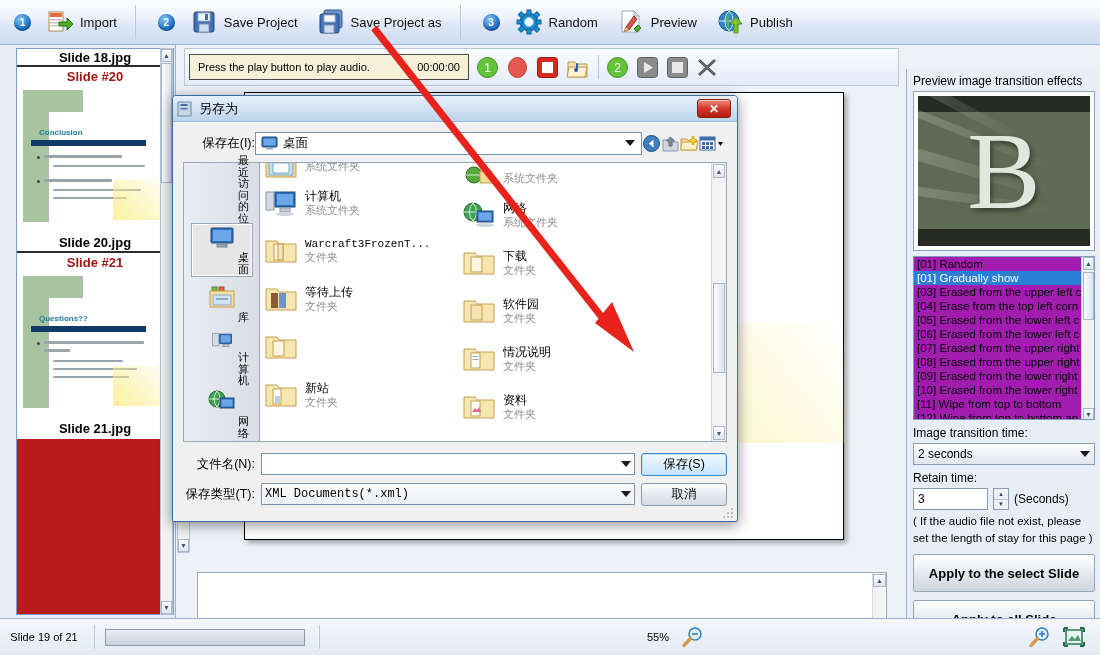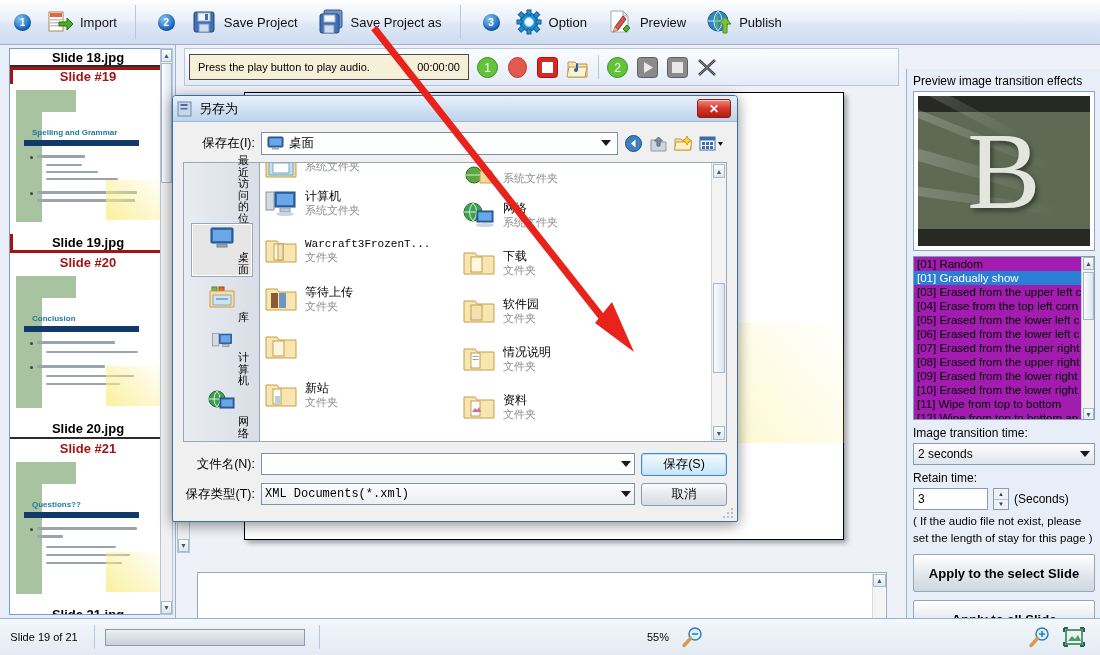--- a/index.html
+++ b/index.html
@@ -32,21 +32,21 @@
   .tb-item .lbl{ font-size:13px; color:#111; white-space:nowrap; }
   .tbicon{ width:26px;height:26px;position:relative;flex:none; }
 
   
   #leftpane{
     position:absolute; left:0; top:45px; width:176px; height:573px;
     background:#e8eef7; border-right:1px solid #9bb2ce;
     padding:3px 2px 3px 3px;
   }
   #slidelist{
-    position:absolute; left:9px; top:3px; width:158px; height:567px;
+    position:absolute; left:16px; top:3px; width:158px; height:567px;
     background:#b91c1c; border:1px solid #7a9cc6; overflow:hidden;
   }
   .slide-card{ width:100%; background:#fff; position:relative; }
   .sc-title{ text-align:center;font-weight:bold;color:#a31515;font-size:13px;padding:2px 0 0; }
   .sc-file{ text-align:center;font-weight:bold;color:#000;font-size:13px;padding:1px 0 3px; }
   .sc-body{ position:relative;height:160px;background:#fff;overflow:hidden; }
   .sc-greenbar{ position:absolute;left:6px;top:6px;width:26px;height:148px;background:#a7c3a0; }
   .sc-greenbar2{ position:absolute;left:6px;top:6px;width:60px;height:22px;background:#a7c3a0; }
   .sc-h{ position:absolute;left:40px;top:56px;color:#1f7a9e;font-weight:bold;font-size:10px; }
   .sc-rule{ position:absolute;left:18px;top:70px;width:110px;height:7px;background:#113a6b; }
@@ -197,21 +197,21 @@
   #dlg-title .t{ font-size:13px;margin-left:6px; }
   #dlg-close{
     margin-left:auto;width:34px;height:19px;margin-right:2px;
     background:linear-gradient(to bottom,#f08b7e,#d6372a 50%,#b01d12);
     border:1px solid #8d2015;border-radius:3px;
     color:#fff;font-weight:bold;font-size:12px;
     display:flex;align-items:center;justify-content:center;cursor:pointer;
     box-shadow:inset 0 1px 0 rgba(255,255,255,.55);
   }
   #dlg-body{ padding:8px 10px 0; }
-  #dlg-pathrow{ display:flex;align-items:center;gap:6px;height:26px; }
+  #dlg-pathrow{ display:flex;align-items:center;height:26px; }
   #dlg-pathrow .lab{ font-size:12.5px;width:72px;text-align:right; }
   #path-combo{
     flex:1;height:23px;background:#fff;border:1px solid #7a93ad;
     display:flex;align-items:center;padding:0 2px;gap:5px;
   }
   #path-combo .pc-caret{ margin-left:auto;margin-right:4px; }
   .dlgicon{ width:19px;height:19px;position:relative;flex:none;cursor:pointer; }
   #dlg-main{ display:flex;margin-top:6px;height:280px; }
   #places{
     width:76px;background:linear-gradient(to right,#e9ecf1,#d9dee6);
@@ -322,21 +322,21 @@
           <rect x="1" y="11" width="5" height="4"></rect>
             <rect x="20" y="11" width="5" height="4"></rect>
           <rect x="3.5" y="3.5" width="4" height="5" transform="rotate(-45 5.5 6)"></rect>
           <rect x="18.5" y="17.5" width="4" height="5" transform="rotate(-45 20.5 20)"></rect>
           <rect x="18.5" y="3.5" width="4" height="5" transform="rotate(45 20.5 6)"></rect>
           <rect x="3.5" y="17.5" width="4" height="5" transform="rotate(45 5.5 20)"></rect>
         </g>
         <circle cx="13" cy="13" r="4.5" fill="#eef8ff" stroke="#8fc5e8"></circle>
       </svg>
     </span>
-    <span class="lbl">Option</span>
+    <span class="lbl">Random</span>
   </div>
 
   <div class="tb-item">
     <span class="tbicon">
       <svg width="26" height="26" viewBox="0 0 26 26">
         <path d="M4 2 h12 l5 5 v16 H4 Z" fill="#fff" stroke="#9aa7b6"></path>
         <path d="M16 2 l5 5 h-5 Z" fill="#dfe6ee" stroke="#9aa7b6"></path>
         <path d="M8 18 L16 7 L19 10 L11 21 Z" fill="#d9534f" stroke="#96322f"></path>
         <path d="M8 18 L11 21 L6 23 Z" fill="#f0c39a" stroke="#a97c49"></path>
         <path d="M16 20 l4-4 3 3 -4 4 z" fill="#4caf22" stroke="#2e6d12"></path>
@@ -358,39 +358,20 @@
   </div>
 </div>
 
 <div id="leftpane">
   <div id="slidelist">
 
     <div style="height:18px;background:#fff;border-bottom:2px solid #2b2b2b;">
       <div class="sc-file" style="padding:0;line-height:17px;">Slide 18.jpg</div>
     </div>
 
-    <div class="slide-card slide-selected" style="height:186px;border-bottom:2px solid #2b2b2b;">
-      <div class="sc-title">Slide #19</div>
-      <div class="sc-body" style="height:150px;">
-        <div class="sc-greenbar" style="height:132px;"></div>
-        <div class="sc-greenbar2"></div>
-        <div class="sc-h" style="top:44px;left:22px;font-size:8px;">Spelling and Grammar</div>
-        <div class="sc-rule" style="top:56px;left:14px;width:115px;height:6px;"></div>
-        <div class="sc-bullet" style="left:20px;top:72px;"></div>
-        <div class="sc-line" style="left:27px;top:71px;width:48px;"></div>
-        <div class="sc-line" style="left:36px;top:80px;width:36px;height:2px;"></div>
-        <div class="sc-line" style="left:36px;top:87px;width:52px;height:2px;"></div>
-        <div class="sc-line" style="left:36px;top:94px;width:72px;height:2px;"></div>
-        <div class="sc-bullet" style="left:20px;top:108px;"></div>
-        <div class="sc-line" style="left:27px;top:107px;width:100px;"></div>
-        <div class="sc-line" style="left:27px;top:115px;width:98px;"></div>
-        <div class="sc-ray"></div>
-      </div>
-      <div class="sc-file">Slide 19.jpg</div>
-    </div>
 
     <div class="slide-card" style="height:186px;border-bottom:2px solid #2b2b2b;">
       <div class="sc-title">Slide #20</div>
       <div class="sc-body" style="height:150px;">
         <div class="sc-greenbar" style="height:132px;"></div>
         <div class="sc-greenbar2"></div>
         <div class="sc-h" style="top:44px;left:22px;font-size:8px;">Conclusion</div>
         <div class="sc-rule" style="top:56px;left:14px;width:115px;height:6px;"></div>
         <div class="sc-bullet" style="left:20px;top:72px;"></div>
         <div class="sc-line" style="left:27px;top:71px;width:78px;"></div>

